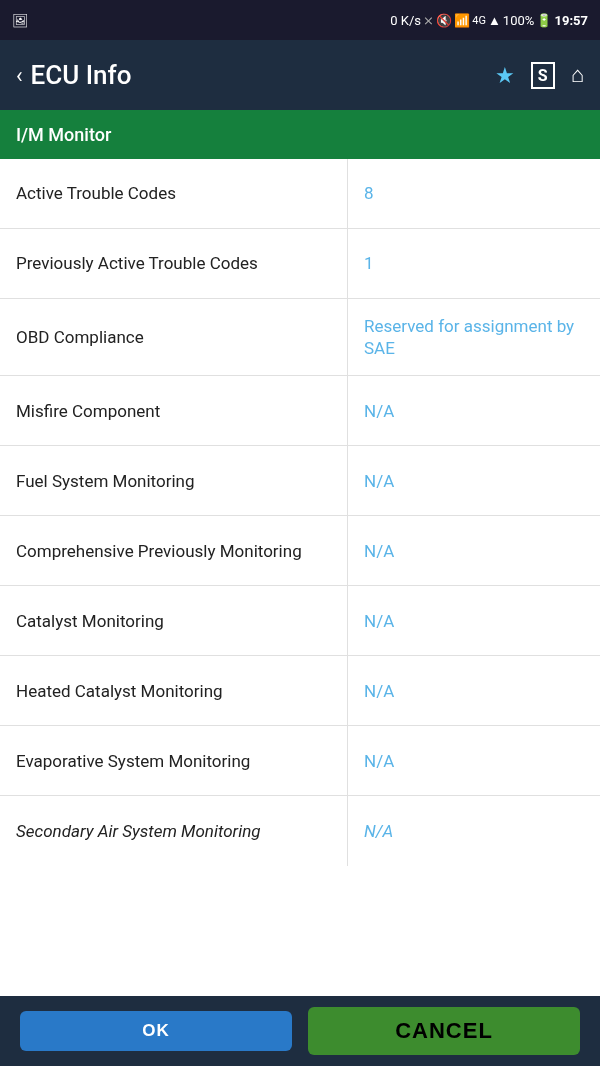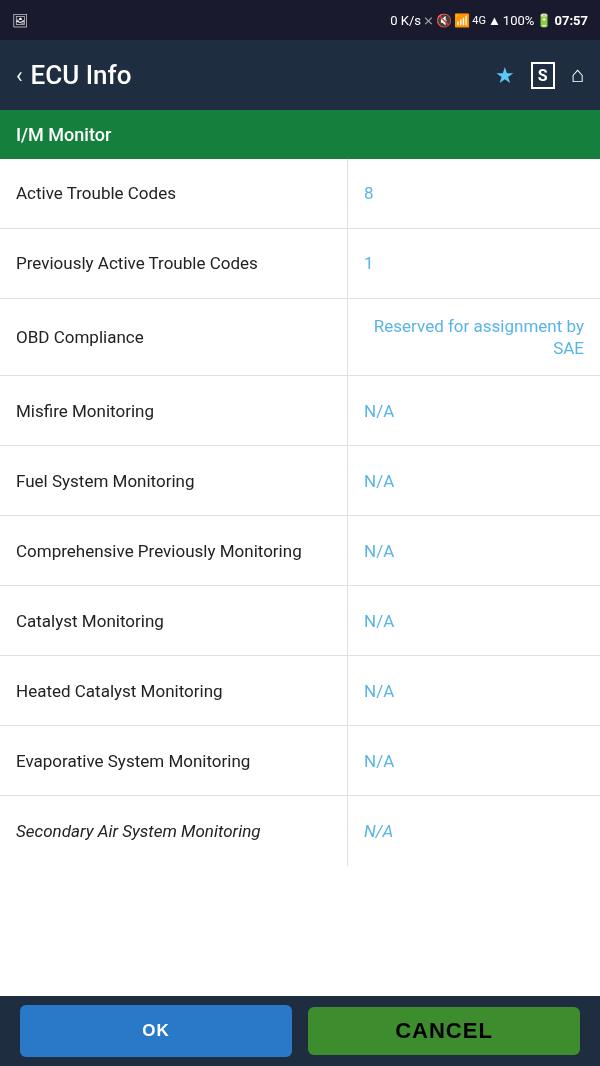--- a/index.html
+++ b/index.html
@@ -92,21 +92,20 @@
     
     .table {
       width: 100%;
       background: white;
     }
     .table-row {
       display: flex;
       align-items: stretch;
       border-bottom: 1px solid #e0e0e0;
       min-height: 70px;
-      text-align: right;
     }
     .table-row:last-child {
       border-bottom: none;
       font-style: italic;
     }
     .table-cell-label {
       flex: 0 0 58%;
       padding: 16px 16px;
       font-size: 17px;
       color: #222;
@@ -133,21 +132,21 @@
       height: 70px;
       background: #1e2d40;
       display: flex;
       align-items: center;
       justify-content: space-around;
       padding: 0 20px;
       gap: 16px;
     }
     .btn-ok {
       flex: 1;
-      height: 52px;
+      height: 40px;
       background: #2979c8;
       color: white;
       font-size: 17px;
       font-weight: bold;
       border: none;
       border-radius: 6px;
       cursor: pointer;
       letter-spacing: 1px;
     }
     .btn-cancel {
@@ -179,21 +178,21 @@
   </div>
   <div class="status-bar-right">
     <span>0 K/s</span>
     <span style="color:#aaa;">⨯</span>
     <span>🔇</span>
     <span>📶</span>
     <span style="font-size:11px;">4G</span>
     <span>▲</span>
     <span>100%</span>
     <span>🔋</span>
-    <span style="font-weight:bold;">07:57</span>
+    <span style="font-weight:bold;">19:57</span>
   </div>
 </div>
 
 <div class="header">
   <div class="header-left">
     <span class="header-back">‹</span>
     <span class="header-title">ECU Info</span>
   </div>
   <div class="header-icons">
     <span class="header-icon">★</span>
@@ -214,21 +213,21 @@
       </div>
       <div class="table-row">
         <div class="table-cell-label">Previously Active Trouble Codes</div>
         <div class="table-cell-value">1</div>
       </div>
       <div class="table-row">
         <div class="table-cell-label">OBD Compliance</div>
         <div class="table-cell-value">Reserved for assignment by SAE</div>
       </div>
       <div class="table-row">
-        <div class="table-cell-label">Misfire Monitoring</div>
+        <div class="table-cell-label">Misfire Component</div>
         <div class="table-cell-value">N/A</div>
       </div>
       <div class="table-row">
         <div class="table-cell-label">Fuel System Monitoring</div>
         <div class="table-cell-value">N/A</div>
       </div>
       <div class="table-row">
         <div class="table-cell-label">Comprehensive Previously Monitoring</div>
         <div class="table-cell-value">N/A</div>
       </div>

